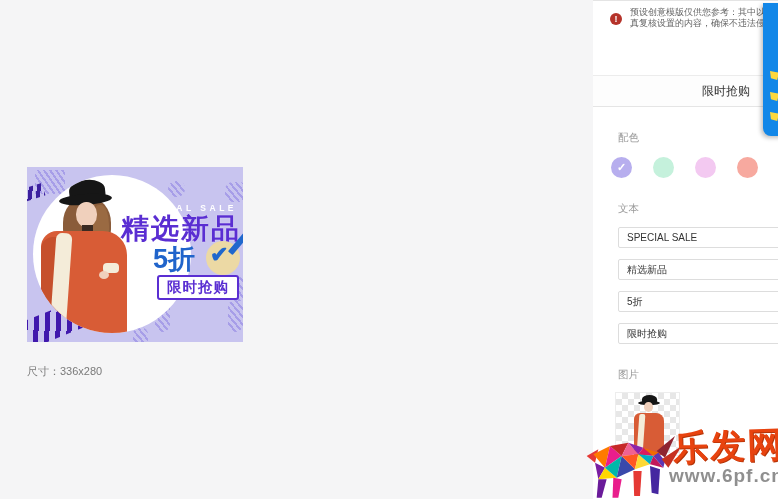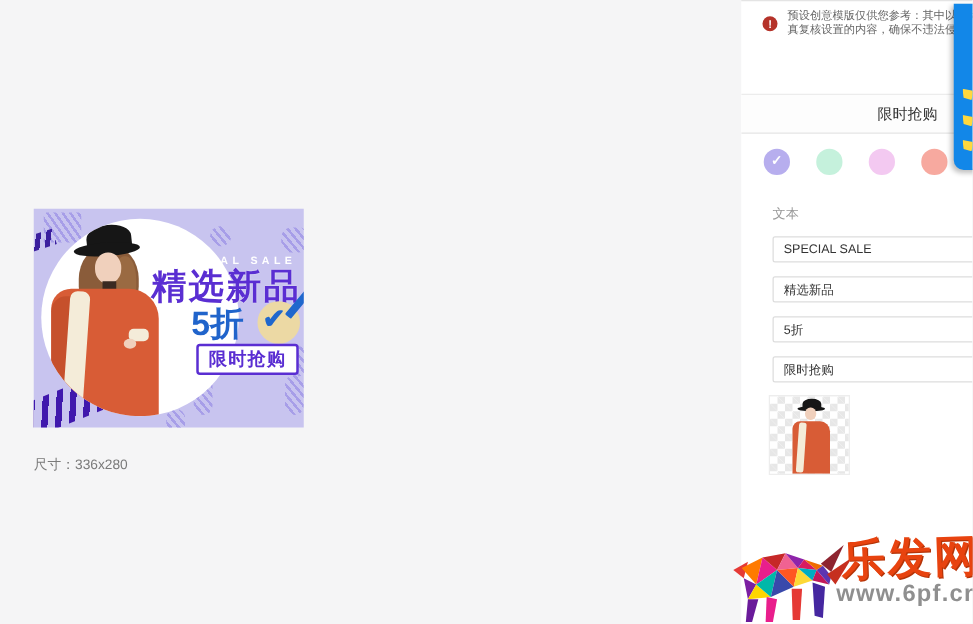--- a/index.html
+++ b/index.html
@@ -132,37 +132,39 @@
     <span class="notice-icon">!</span>
     <div class="notice-text">
       <div>预设创意模版仅供您参考：其中以＊标</div>
       <div>真复核设置的内容，确保不违法侵权。</div>
     </div>
   </div>
   <div class="tabbar">
     <span>限时抢购</span>
   </div>
 
+  <div class="sec-label">配色</div>
   <div class="swatches">
     <div class="swatch" style="background: rgb(183, 174, 238);">
       <span class="check">✓</span>
     </div>
     <div class="swatch" style="background: rgb(197, 241, 220);"></div>
     <div class="swatch" style="background: rgb(243, 201, 241);"></div>
     <div class="swatch" style="background: rgb(247, 169, 159);"></div>
   </div>
 
   <div class="sec-label">文本</div>
   <div class="fields">
     <input class="field" type="text" value="SPECIAL SALE" style="">
     <input class="field" type="text" value="精选新品" style="">
     <input class="field" type="text" value="5折" style="">
     <input class="field" type="text" value="限时抢购" style="">
   </div>
 
+  <div class="sec-label">图片</div>
   <div class="thumb">
     <div class="t-hair"></div>
     <div class="t-hat"></div>
     <div class="t-brim"></div>
     <div class="t-face"></div>
     <div class="t-coat"></div>
     <div class="t-lapel"></div>
   </div>
 </div>
 

